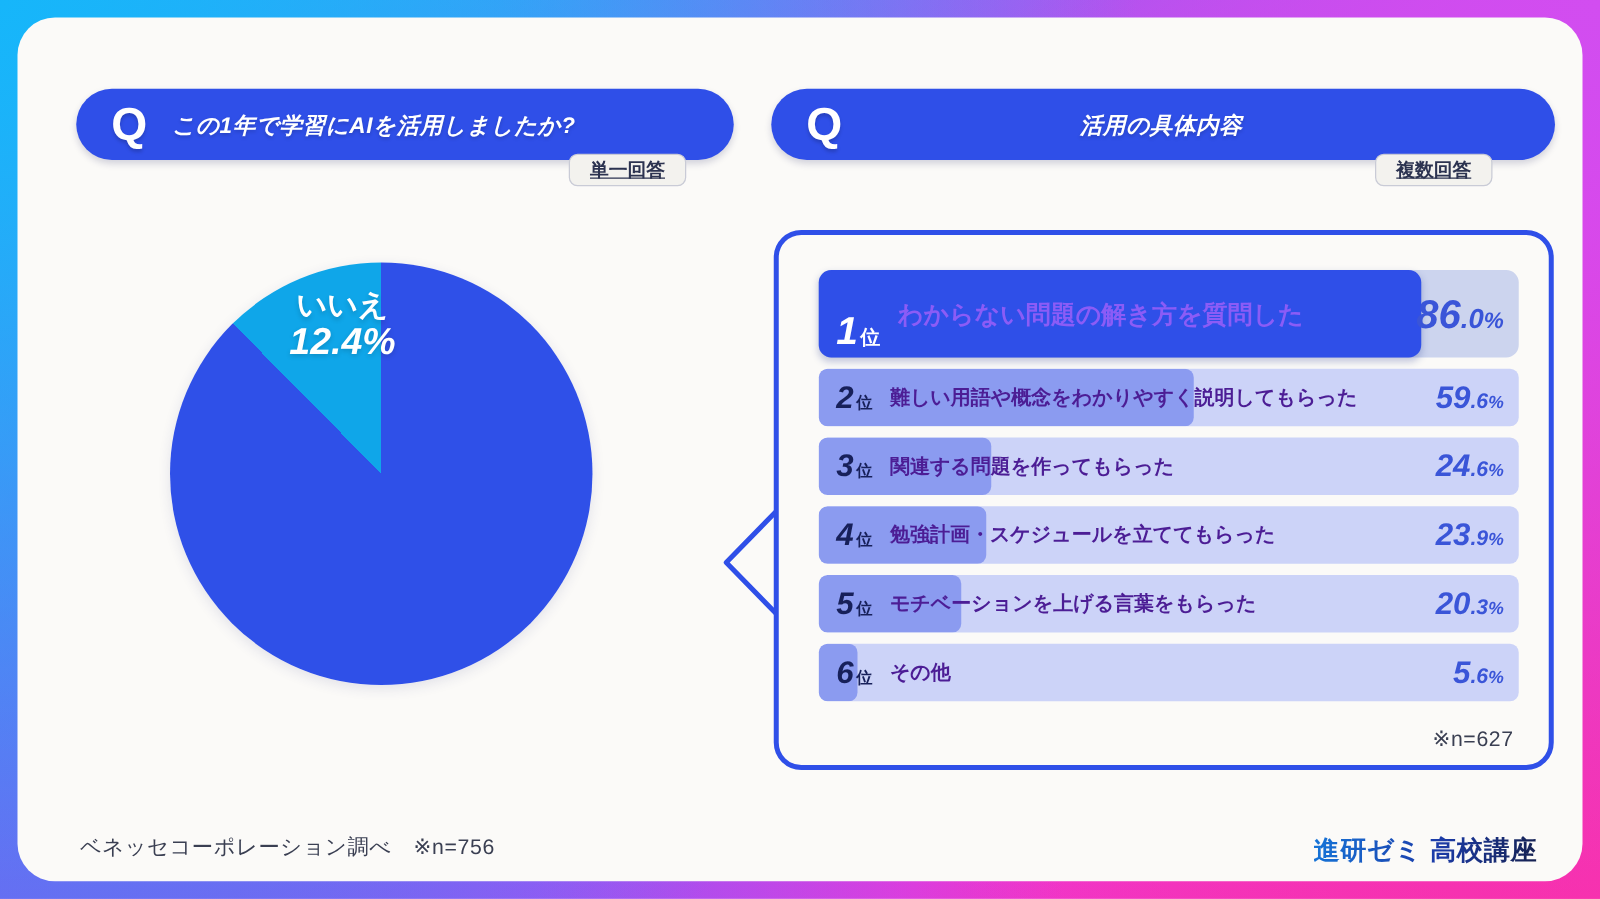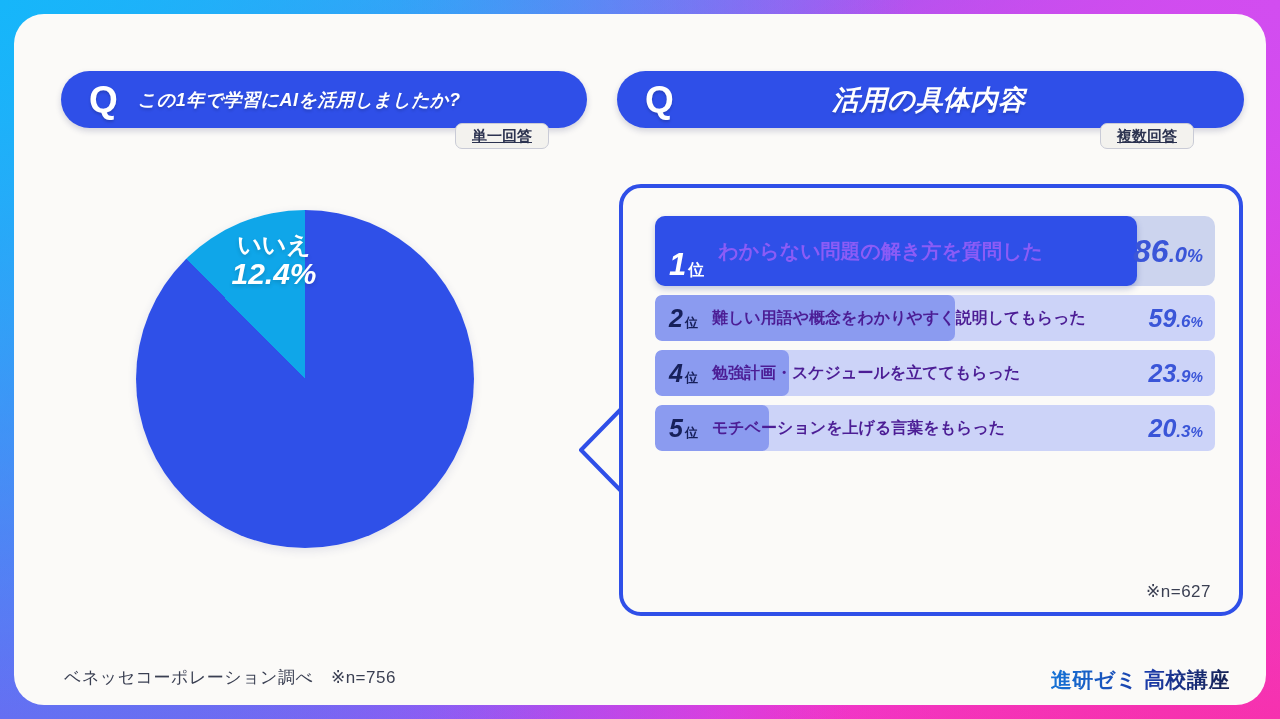--- a/index.html
+++ b/index.html
@@ -51,21 +51,21 @@
   .qtitle {
     color: #ffffff;
     font-size: 18px;
     font-weight: bold;
     font-style: italic;
     letter-spacing: .5px;
     white-space: nowrap;
     text-shadow: 0 2px 3px rgba(0,0,0,.18);
   }
   .qhead.left  .qtitle { margin-left: 20px; }
-  .qhead.right .qtitle { margin: 0 auto; padding-right: 60px; font-size: 27px; }
+  .qhead.right .qtitle { margin: 0 auto; padding-right: 60px; font-size: 18px; }
 
   .badge {
     position: absolute;
     height: 26px;
     padding: 0 16px;
     background: #f3f2ee;
     border: 1.5px solid #c9cbd6;
     border-radius: 7px;
     display: flex;
     align-items: center;
@@ -274,38 +274,58 @@
             <div class="fill" style="width: 53.6%;"></div>
           </div>
           <div class="row-content">
             <span class="rank"><span class="n">2</span><span class="u">位</span></span>
             <span class="label">難しい用語や概念をわかりやすく説明してもらった</span>
             <span class="value"><span class="big">59</span><span class="small">.6</span><span class="pct">%</span></span>
           </div>
         </div>
         <div class="row">
           <div class="track">
+            <div class="fill" style="width: 24.6%;"></div>
+          </div>
+          <div class="row-content">
+            <span class="rank"><span class="n">3</span><span class="u">位</span></span>
+            <span class="label">関連する問題を作ってもらった</span>
+            <span class="value"><span class="big">24</span><span class="small">.6</span><span class="pct">%</span></span>
+          </div>
+        </div>
+        <div class="row">
+          <div class="track">
             <div class="fill" style="width: 23.9%;"></div>
           </div>
           <div class="row-content">
             <span class="rank"><span class="n">4</span><span class="u">位</span></span>
             <span class="label">勉強計画・スケジュールを立ててもらった</span>
             <span class="value"><span class="big">23</span><span class="small">.9</span><span class="pct">%</span></span>
           </div>
         </div>
         <div class="row">
           <div class="track">
             <div class="fill" style="width: 20.3%;"></div>
           </div>
           <div class="row-content">
             <span class="rank"><span class="n">5</span><span class="u">位</span></span>
             <span class="label">モチベーションを上げる言葉をもらった</span>
             <span class="value"><span class="big">20</span><span class="small">.3</span><span class="pct">%</span></span>
           </div>
         </div>
+        <div class="row">
+          <div class="track">
+            <div class="fill" style="width: 5.6%;"></div>
+          </div>
+          <div class="row-content">
+            <span class="rank"><span class="n">6</span><span class="u">位</span></span>
+            <span class="label">その他</span>
+            <span class="value"><span class="big">5</span><span class="small">.6</span><span class="pct">%</span></span>
+          </div>
+        </div>
       </div>
     <div class="panel-note">※n=627</div>
   </div>
 
   <div class="src">ベネッセコーポレーション調べ　※n=756</div>
   <div class="logo">進研ゼミ 高校講座</div>
 
 </div>
 
 </body></html>

